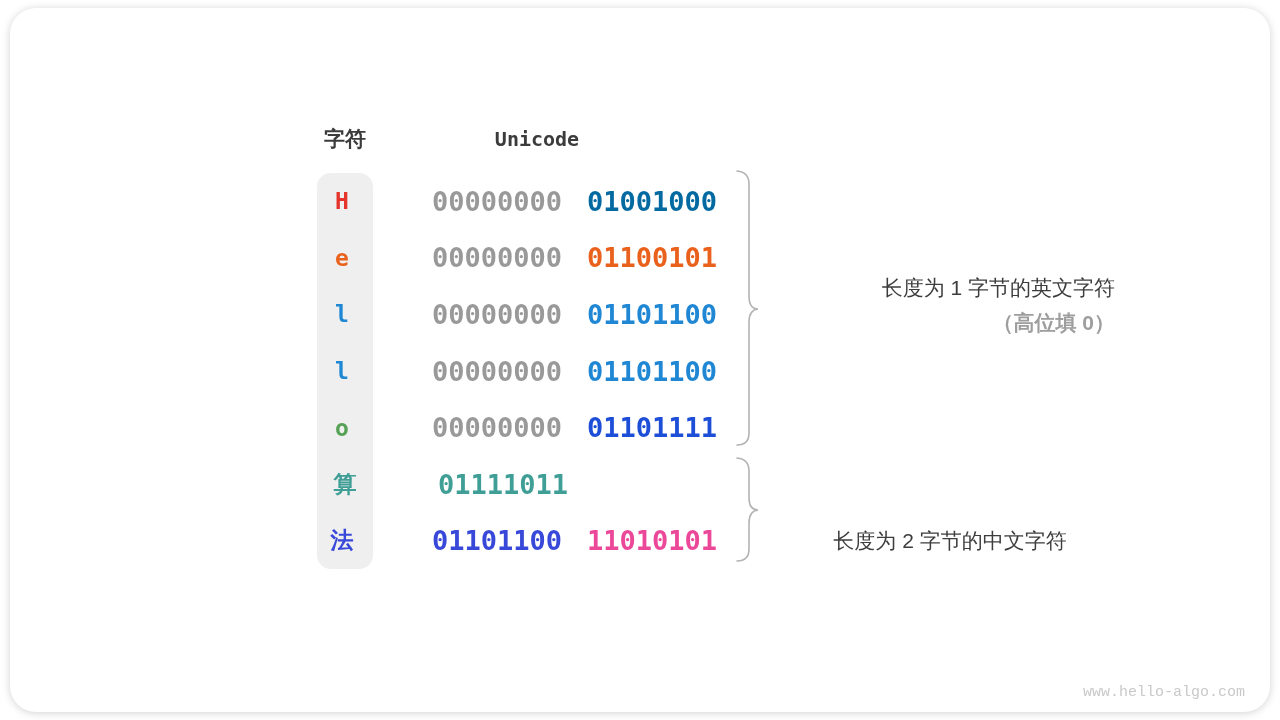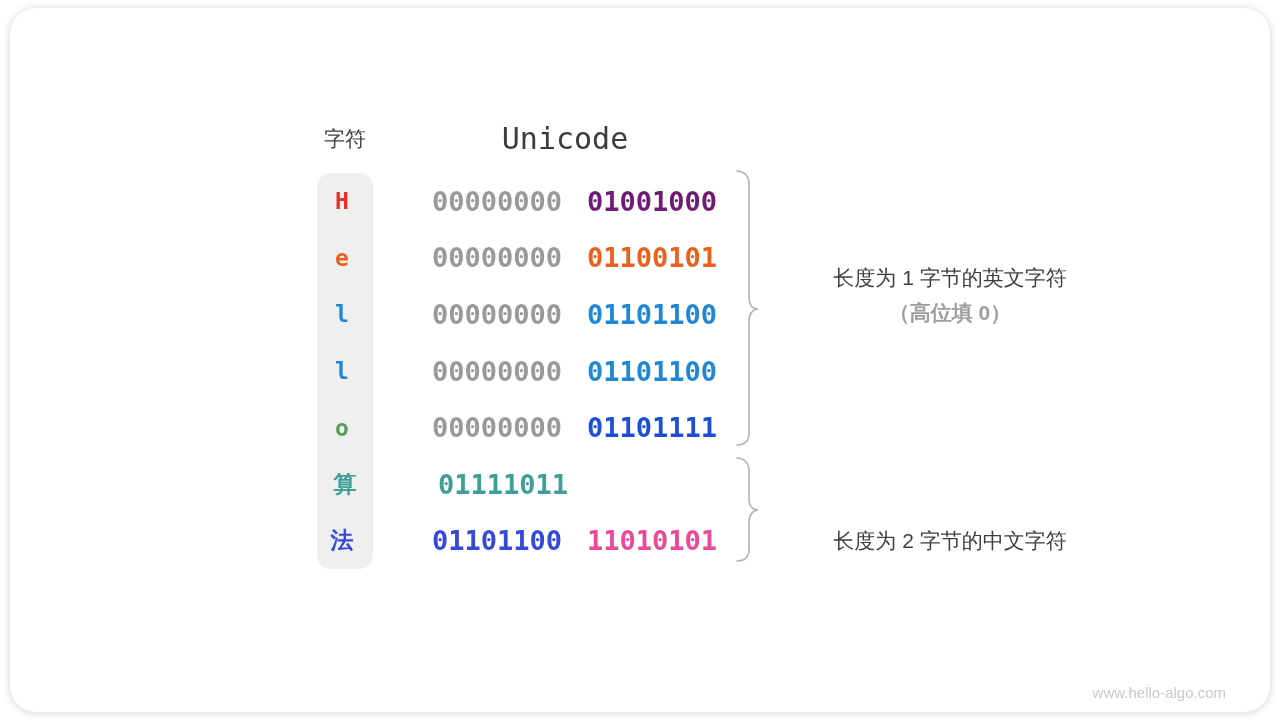--- a/index.html
+++ b/index.html
@@ -16,24 +16,24 @@
   }
 
   
   .col-header {
     position: absolute;
     top: 116px;
     height: 30px;
     line-height: 30px;
     text-align: center;
     color: #3b3b3b;
-    font-weight: normal;
+    font-weight: bold;
   }
   .char-header { left: 300px; width: 70px; font-size: 21px; }
-  .unicode-header { left: 424px; width: 262px; font-size: 30px; font-family: "DejaVu Sans Mono", monospace; }
+  .unicode-header { left: 396px; width: 262px; font-size: 20px; font-family: "DejaVu Sans Mono", monospace; }
 
   
   .char-col-bg {
     position: absolute;
     left: 307px; top: 165px;
     width: 56px; height: 396px;
     background: #efefef;
     border-radius: 14px;
   }
 
@@ -75,47 +75,47 @@
   }
 
   
   .annotation {
     position: absolute;
     width: 330px;
     text-align: center;
     color: #3d3d3d;
     font-size: 21px;
   }
-  .annotation-1 { left: 775px; top: 254px; }
+  .annotation-1 { left: 775px; top: 264px; text-align: right; }
   .annotation-1 .line1 { line-height: 32px; }
   .annotation-1 .line2 { line-height: 38px; font-weight: bold; color: #9e9e9e; }
   .annotation-2 { left: 775px; top: 488px; line-height: 26px; margin-top: 32px; }
 
   .watermark {
     position: absolute;
-    right: 44px; top: 676px;
-    font-family: Liberation Sans, sans-serif;
+    right: 25px; top: 676px;
+    font-family: Liberation Mono, monospace;
     font-size: 15px;
     color: #c9c9c9;
   }
 </style>
 </head>
 <body>
 
 <div class="card">
 
   <div class="col-header char-header">字符</div>
   <div class="col-header unicode-header">Unicode</div>
 
   <div class="char-col-bg"></div>
 
   <div class="rows">
     <div class="row">
       <div class="char-cell" style="color: rgb(229, 52, 43);">H</div>
-      <div class="bytes"><span style="color: rgb(153, 153, 153);">00000000</span><span style="color: #701a75;">01001000</span></div>
+      <div class="bytes"><span style="color: rgb(153, 153, 153);">00000000</span><span style="color: #0369a1;">01001000</span></div>
     </div>
     <div class="row">
       <div class="char-cell" style="color: rgb(233, 97, 28);">e</div>
       <div class="bytes"><span style="color: rgb(153, 153, 153);">00000000</span><span style="color: rgb(233, 97, 28);">01100101</span></div>
     </div>
     <div class="row">
       <div class="char-cell" style="color: rgb(31, 135, 212);">l</div>
       <div class="bytes"><span style="color: rgb(153, 153, 153);">00000000</span><span style="color: rgb(31, 135, 212);">01101100</span></div>
     </div>
     <div class="row">

